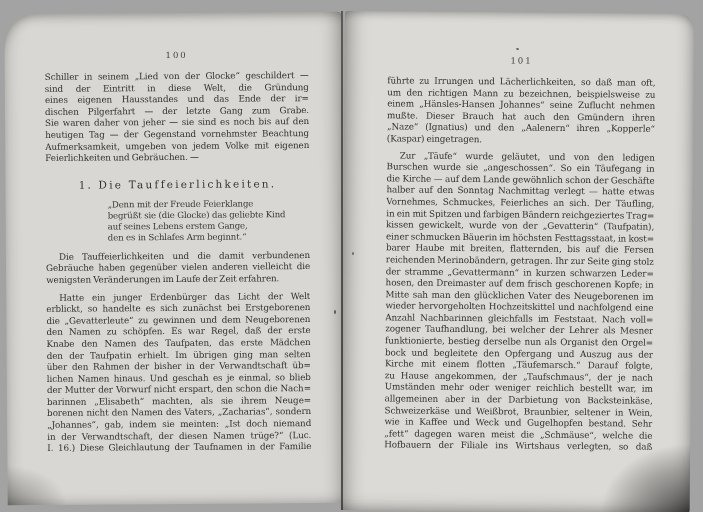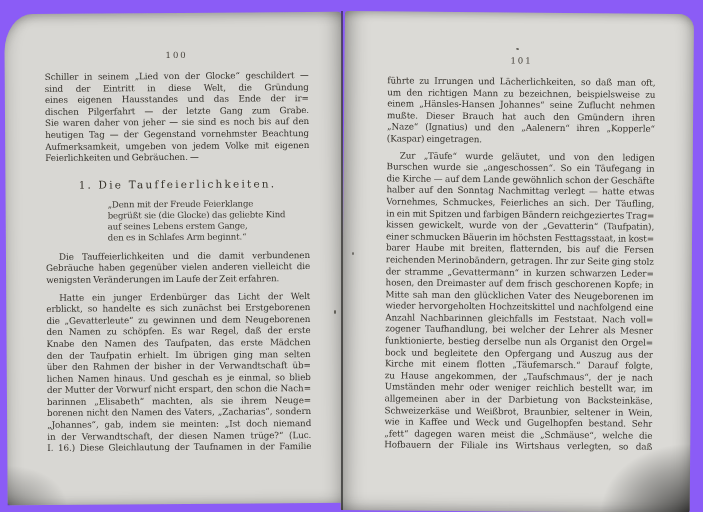--- a/index.html
+++ b/index.html
@@ -97,21 +97,21 @@
     color:#3a362f;
   }
   .speck{position:absolute;background:#6b6963;border-radius:50%;}
   .speck-1{left:516px;top:48px;width:3px;height:2px;transform:rotate(20deg);}
   .speck-2{left:352px;top:252px;width:2px;height:3px;}
   .speck-3{left:334px;top:310px;width:2px;height:4px;background:#57554f;}
 </style>
 </head>
 <body>
 
-<div class="stage" style="background: #8b5cf6; color: rgb(52, 48, 42);">
+<div class="stage" style="background: #a3a3a3; color: rgb(52, 48, 42);">
 
   <div class="page page-left" style="background: rgb(216, 215, 211);">
     <div class="corner-shade corner-bl"></div>
     <div class="page-inner">
       <div class="page-number">100</div>
       <div class="page-body">
           <div class="para">
             <div class="line">Schiller in seinem „Lied von der Glocke“ geschildert —</div>
             <div class="line">sind der Eintritt in diese Welt, die Gründung</div>
             <div class="line">eines eigenen Hausstandes und das Ende der ir=</div>

